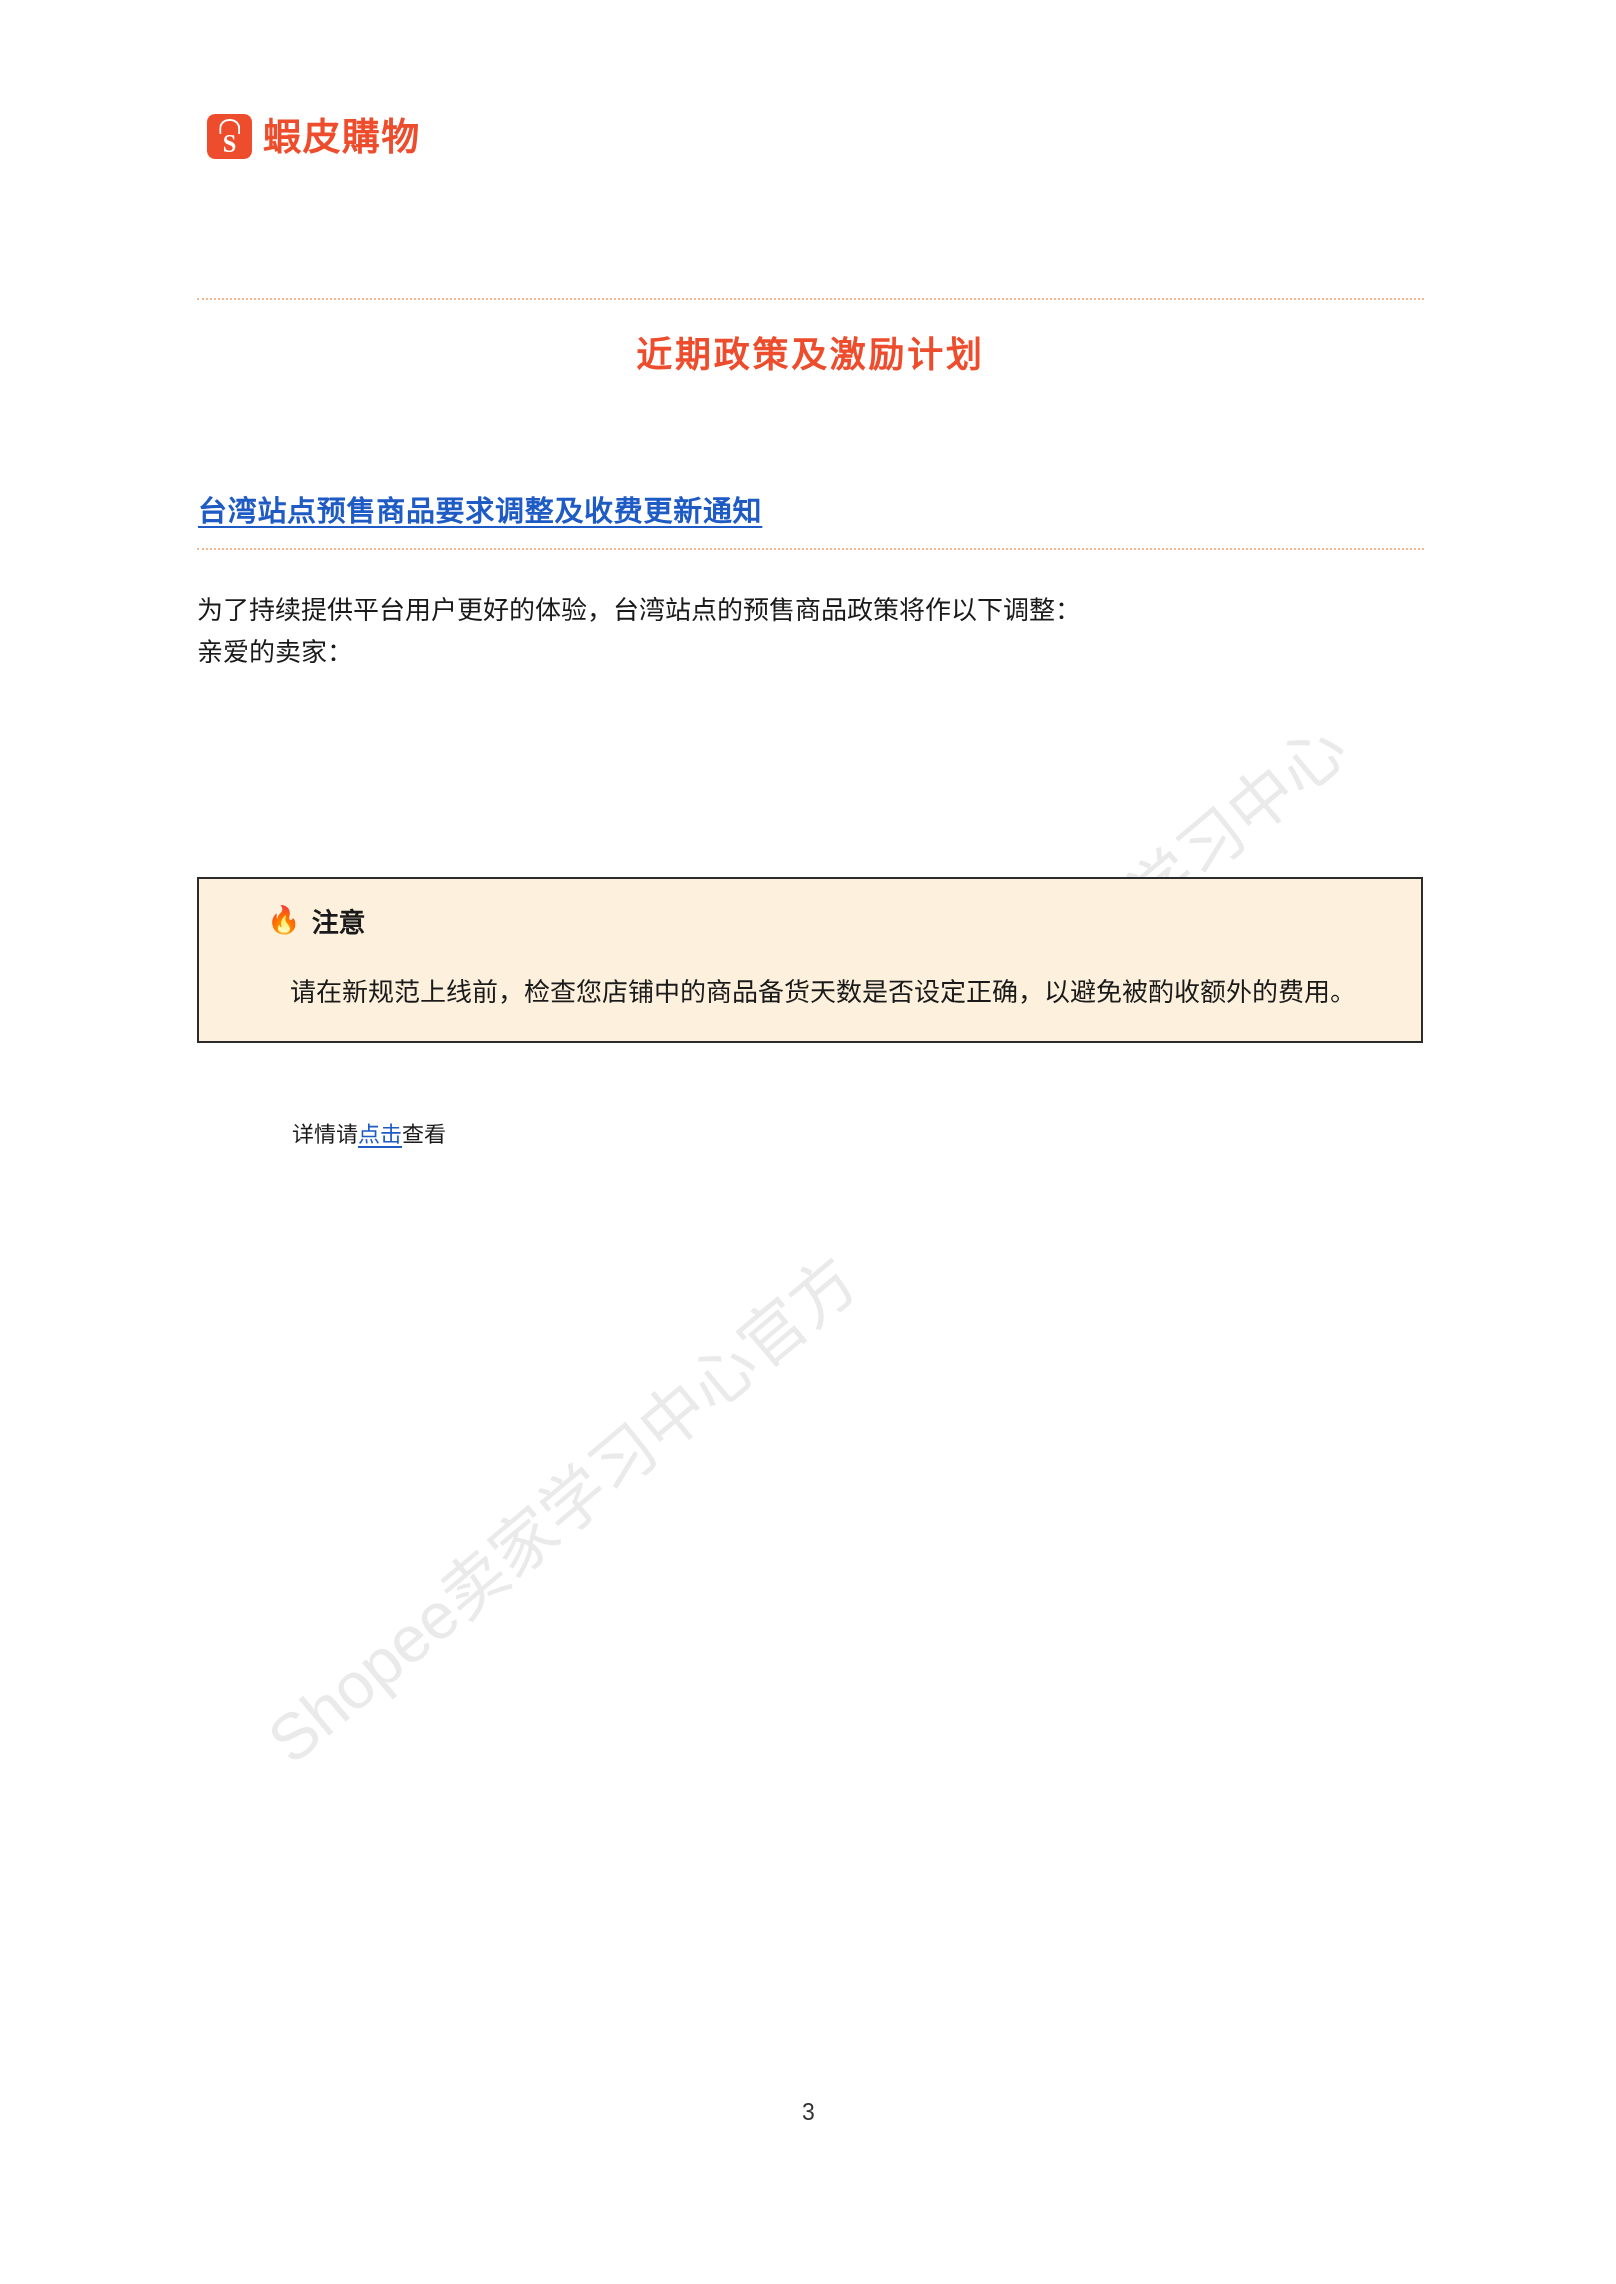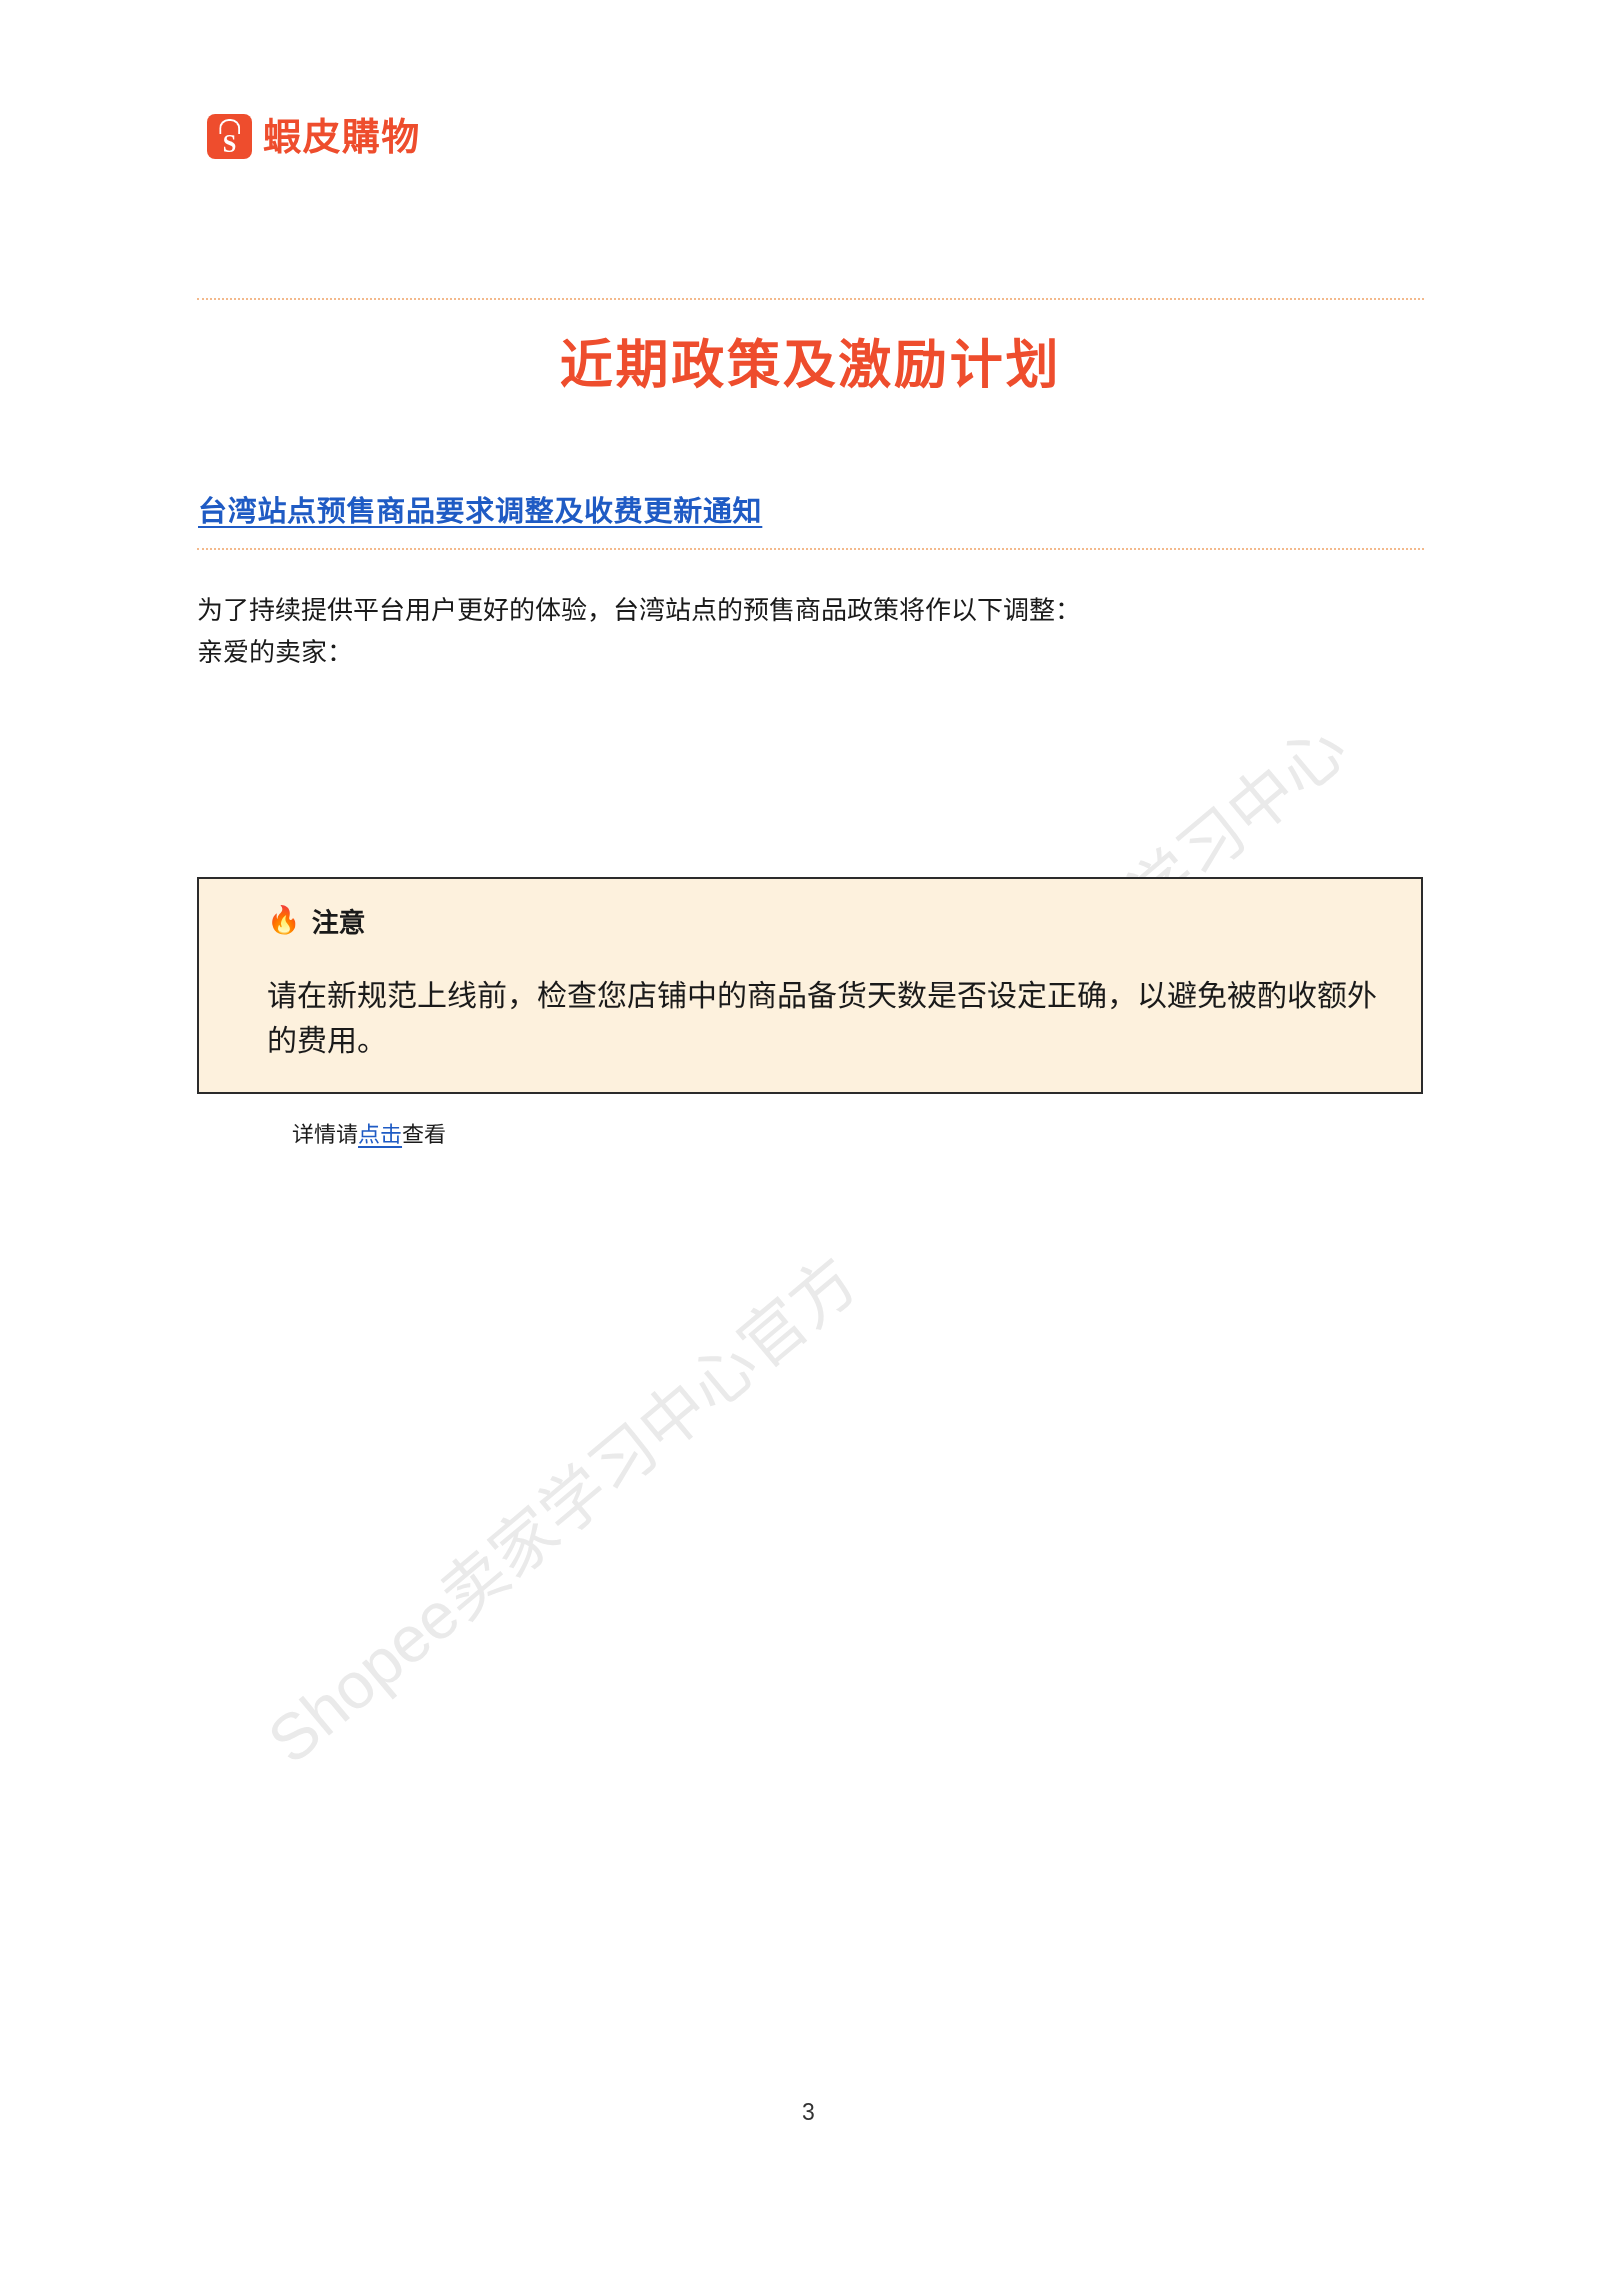--- a/index.html
+++ b/index.html
@@ -111,21 +111,21 @@
   .rule-top { top: 298px; }
   .rule-mid { top: 548px; }
 
   
   .doc-title {
     position: absolute;
     left: 197px;
     top: 332px;
     width: 1227px;
     text-align: center;
-    font-size: 53px;
+    font-size: 36px;
     font-weight: 700;
     color: #ee4d2d;
     letter-spacing: 2.7px;
     line-height: 1.25;
   }
   .section-link {
     position: absolute;
     left: 198px;
     top: 487px;
     font-size: 29px;
@@ -174,24 +174,25 @@
     font-weight: 700;
     color: #1a1a1a;
     margin-left: 41px;
   }
   .fire-icon {
     font-size: 27px;
     line-height: 1;
   }
   .notice-body {
     margin: 33px 0 0 41px;
-    font-size: 30px;
+    font-size: 26px;
     line-height: 1.5;
     color: #1a1a1a;
     width: 1112px;
+    text-align: center;
   }
 
   
   .detail-line {
     position: absolute;
     left: 292px;
     top: 1116px;
     font-size: 22px;
     color: #1a1a1a;
   }

